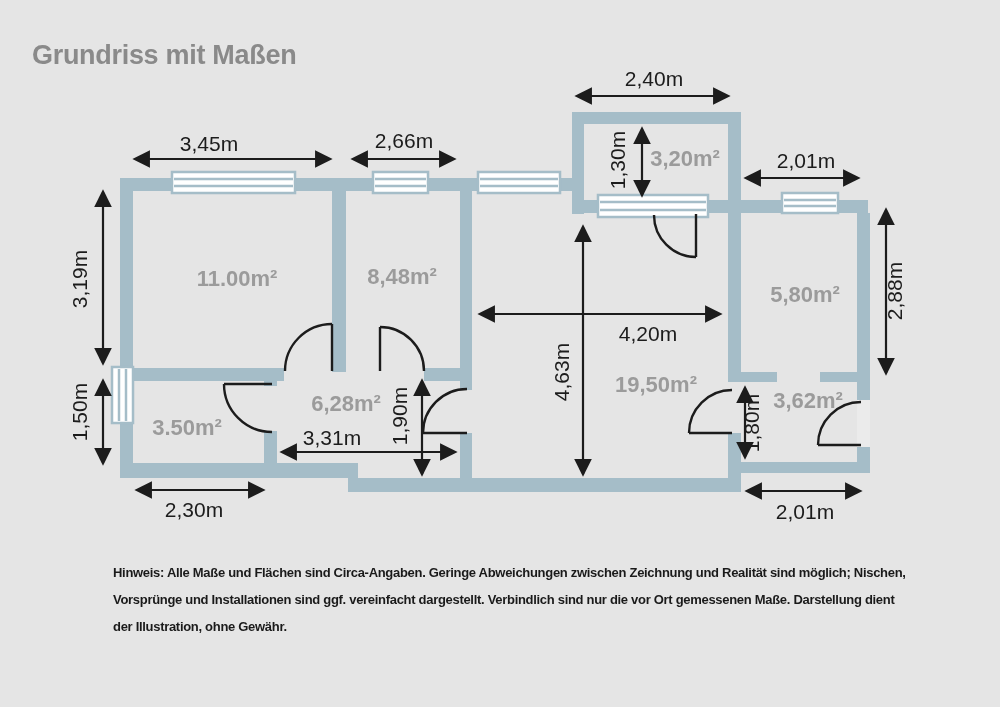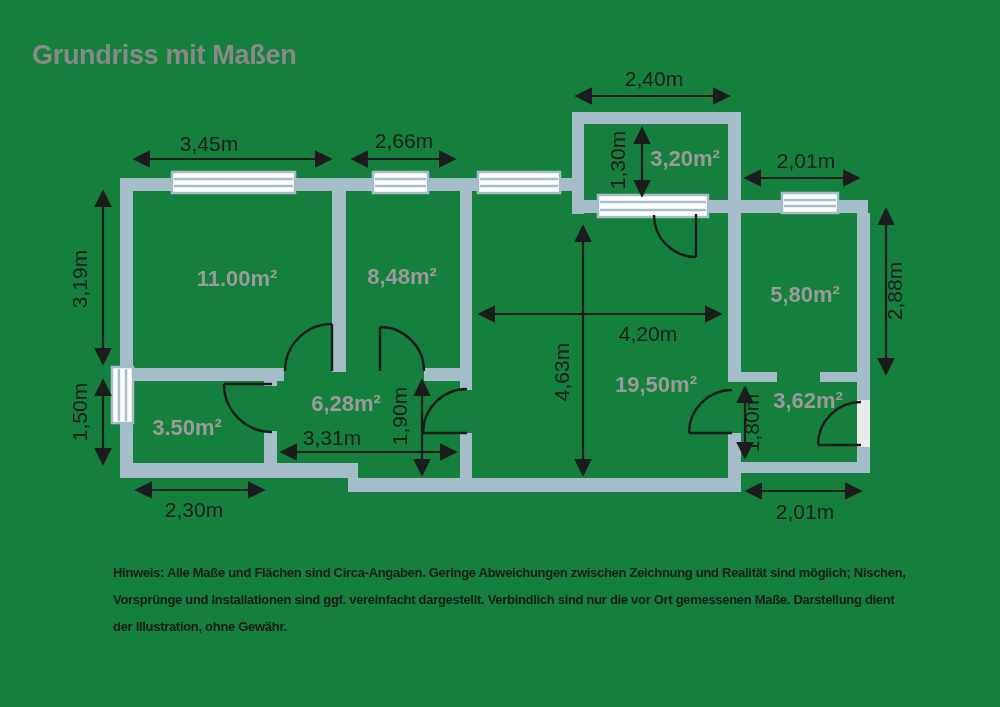--- a/index.html
+++ b/index.html
@@ -1,16 +1,16 @@
 <!DOCTYPE html>
 <html><head>
 <meta charset="utf-8">
 <style>
   html,body{margin:0;padding:0;background:#ffffff;}
-  .stage{width:1000px;height:707px;position:relative;background:#15803d;overflow:hidden;}
+  .stage{width:1000px;height:707px;position:relative;background:#e5e5e5;overflow:hidden;}
   svg{display:block;font-family:"Liberation Sans","DejaVu Sans",sans-serif;}
   .wall{fill:#a5bdc8;stroke:none;}
   .win-frame{fill:#ffffff;stroke:#a5bdc8;stroke-width:2.5;}
   .win-bar{stroke:#a5bdc8;stroke-width:2.5;fill:none;}
   .door{stroke:#1c1c1c;stroke-width:2.4;fill:none;}
   .door-gap{fill:#ebebeb;}
   .dim-line{stroke:#1c1c1c;stroke-width:2.2;fill:none;}
   .dim-label{font-size:21px;fill:#1c1c1c;}
   .area-label{font-size:22px;font-weight:bold;fill:#9b9b9b;}
   .title-text{font-size:27px;font-weight:bold;fill:#8a8a8a;letter-spacing:-0.3px;}

